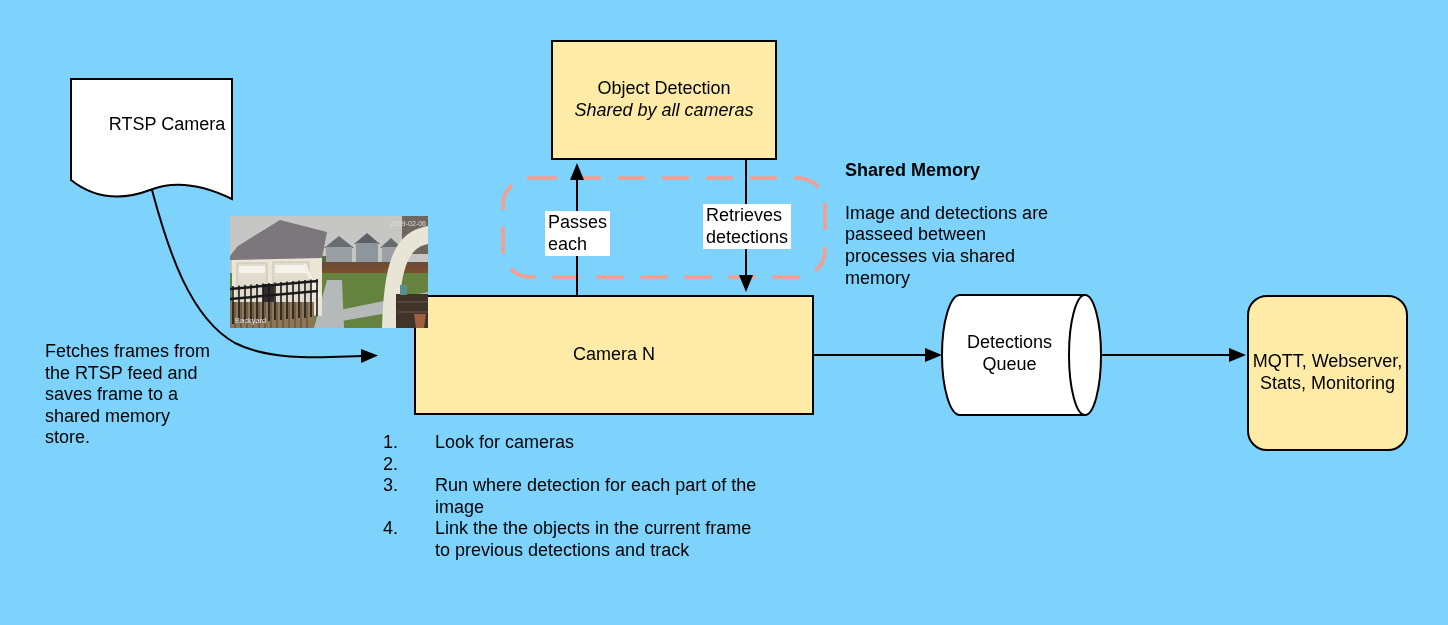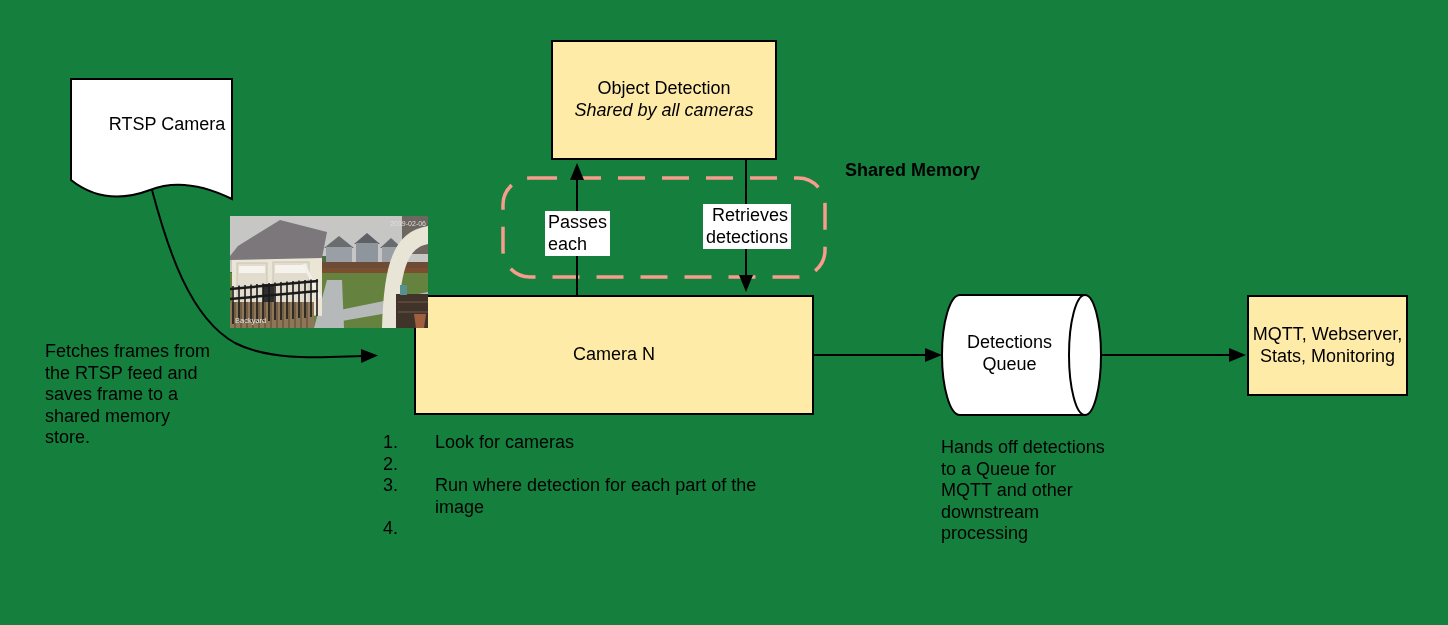--- a/index.html
+++ b/index.html
@@ -1,38 +1,38 @@
 <!DOCTYPE html>
 <html><head>
 <meta charset="utf-8">
 <style>
   html,body{margin:0;padding:0;background:#ffffff;}
   #canvas{
-    position:relative;width:1448px;height:625px;overflow:hidden;background:#15803d;
+    position:relative;width:1448px;height:625px;overflow:hidden;background:#7dd3fc;
     font-family:"Liberation Sans", sans-serif;color:#000;font-size:18px;line-height:21.6px;
   }
   svg{display:block;}
   #svg-main{position:absolute;left:0;top:0;z-index:1;}
   .box{
     position:absolute;background:#FFEBA8;border:2px solid #000;box-sizing:border-box;
     display:flex;flex-direction:column;align-items:center;justify-content:center;
     text-align:center;z-index:2;
   }
   .note{position:absolute;white-space:pre-line;z-index:3;}
   .center{text-align:center;}
   .bold{font-weight:bold;}
   .italic{font-style:italic;}
   .online{background:#fff;padding:1px 3px;}
   #object-detection{left:551px;top:40px;width:226px;height:120px;}
   #camera-n{left:377px;top:295px;width:400px;height:120px;}
-  #outputs-box{left:1247px;top:295px;width:161px;height:101px;}
+  #outputs-box{left:1247px;top:295px;width:161px;height:156px;border-radius:20px;}
   #rtsp-label{left:71px;top:114px;width:192px;text-align:center;z-index:3;position:absolute;}
   #fetch-note{left:45px;top:341px;}
   #passes-label{left:545px;top:211px;}
-  #retrieves-label{left:703px;top:204px;text-align:right;}
+  #retrieves-label{left:703px;top:204px;}
   #shared-memory-note{left:845px;top:138px;width:220px;}
   #queue-label{left:947px;top:332px;width:125px;text-align:center;}
   #queue-note{left:941px;top:437px;}
   #steps{position:absolute;left:383px;top:432px;z-index:3;}
   .step{display:flex;}
   .step .num{width:52px;flex:none;}
   .step .txt{white-space:pre-line;}
   #photo-svg{position:absolute;left:230px;top:216px;z-index:5;}
 </style>
 </head>
@@ -88,46 +88,47 @@
 store.</div>
 
   <div class="note online" id="passes-label">Passes
 each</div>
 
   <div class="note online" id="retrieves-label">Retrieves
 detections</div>
 
   <div class="note" id="shared-memory-note">
     <div class="bold">Shared Memory</div>
+    <div class="note" style="position:static;">Image and detections are
+passeed between
+processes via shared
+memory</div>
   </div>
 
   <div class="note" id="queue-label">Detections
 Queue</div>
 
-  <div class="note" id="queue-note">Hands off detections
-to a Queue for
-MQTT and other
-downstream
-processing</div>
 
   <div id="steps">
     <div class="step">
       <span class="num">1.</span>
       <span class="txt">Look for cameras</span>
     </div>
     <div class="step">
       <span class="num">2.</span>
     </div>
     <div class="step">
       <span class="num">3.</span>
       <span class="txt">Run where detection for each part of the
 image</span>
     </div>
     <div class="step">
       <span class="num">4.</span>
+      <span class="txt">Link the the objects in the current frame
+to previous detections and track</span>
     </div>
   </div>
 
   <svg id="photo-svg" width="198" height="112" viewBox="0 0 198 112">
 
     <rect x="0" y="0" width="198" height="56" fill="#C6C7C5"></rect>
 
     <g>
       <polygon points="94,32 109,20 124,32" fill="#6A6D70"></polygon>
       <rect x="96" y="31" width="26" height="21" fill="#999FA4"></rect>

